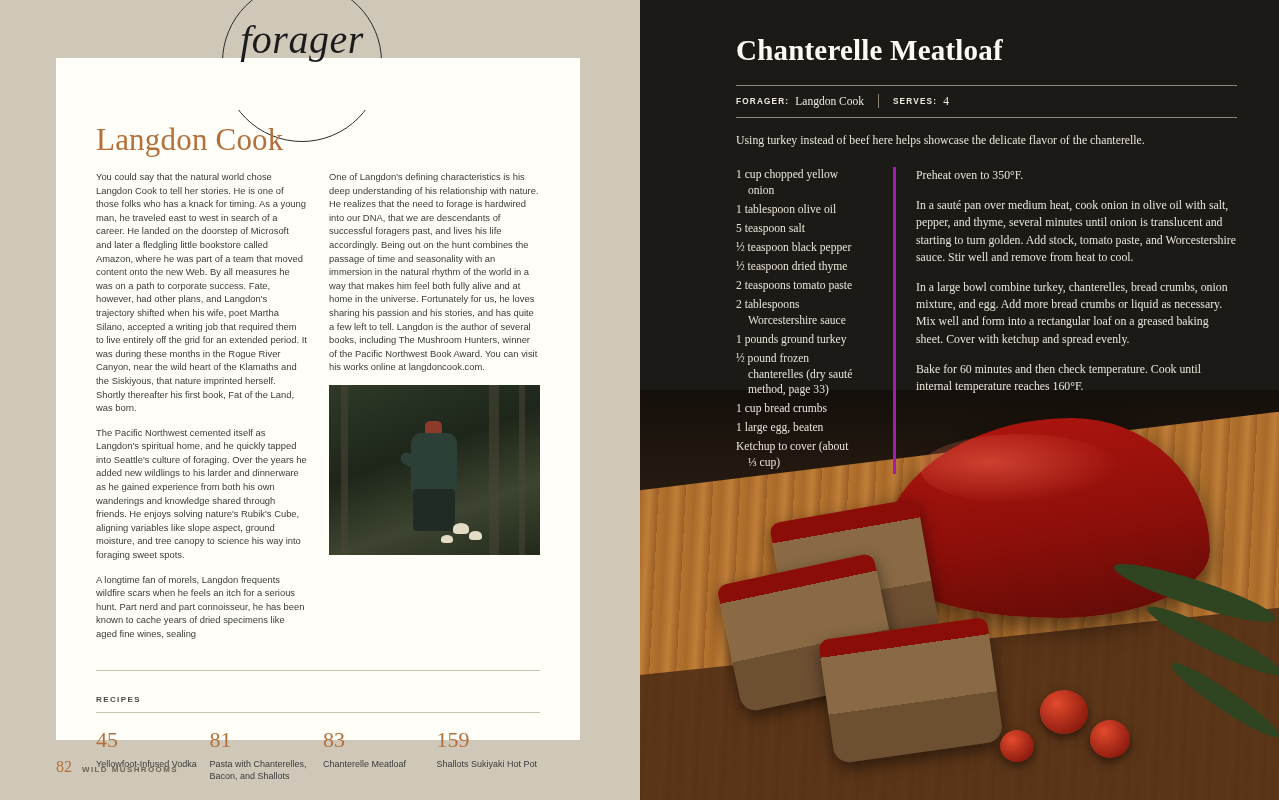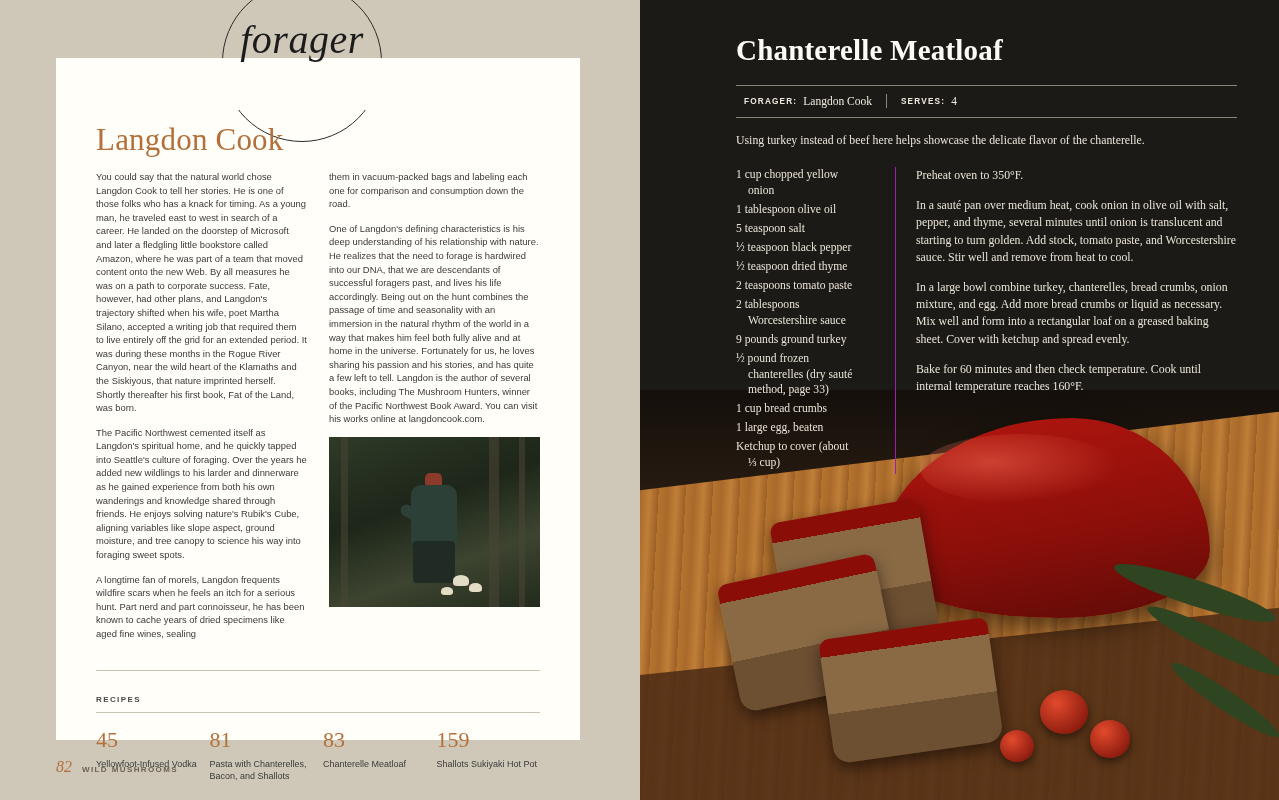--- a/index.html
+++ b/index.html
@@ -153,21 +153,20 @@
 
   .folio {
     position: absolute;
     left: 56px; bottom: 24px;
     display: flex; align-items: baseline; gap: 10px;
   }
   .folio-num {
     font-family: "Liberation Serif", serif;
     font-size: 16px;
     color: #b4703a;
-    font-style: italic;
   }
   .folio-text {
     font-size: 8px;
     letter-spacing: 1.4px;
     color: #6d6354;
     font-weight: bold;
   }
 
   
   .page-right {
@@ -245,21 +244,20 @@
     color: #fdfbf6;
     letter-spacing: .2px;
   }
   .meta-rules-top { border-top: 1px solid #8e8578; }
   .meta-row {
     display: flex; align-items: center;
     padding: 8px 0 9px 0;
     font-family: "Liberation Serif", serif;
     font-size: 11.5px;
     color: #efe9df;
-    margin-left: 8px;
   }
   .meta-key {
     font-family: "Liberation Sans", sans-serif;
     font-size: 8.2px;
     font-weight: bold;
     letter-spacing: 1.2px;
     margin-right: 6px;
   }
   .meta-sep {
     width: 1px; height: 14px; background: #8e8578; margin: 0 14px;
@@ -273,21 +271,21 @@
     color: #e9e3d8;
   }
   .recipe-body { display: flex; gap: 0; }
   .ingredients {
     width: 160px;
     font-family: "Liberation Serif", serif;
     font-size: 11.6px;
     line-height: 15.6px;
     color: #e9e3d8;
     padding-right: 16px;
-    border-right: 1px solid #a21caf;
+    border-right: 3px solid #a21caf;
   }
   .ingredients li {
     margin-bottom: 3.5px;
     list-style: none;
   }
   .ingredients ul { margin: 0; padding: 0; }
   .ing-ind { display: block; padding-left: 12px; }
   .directions {
     flex: 1;
     padding-left: 20px;
@@ -312,21 +310,20 @@
     <div class="left-inner">
       <h1 class="name">Langdon Cook</h1>
 
       <div class="cols">
         <div class="col">
           <p>You could say that the natural world chose Langdon Cook to tell her stories. He is one of those folks who has a knack for timing. As a young man, he traveled east to west in search of a career. He landed on the doorstep of Microsoft and later a fledgling little bookstore called Amazon, where he was part of a team that moved content onto the new Web. By all measures he was on a path to corporate success. Fate, however, had other plans, and Langdon's trajectory shifted when his wife, poet Martha Silano, accepted a writing job that required them to live entirely off the grid for an extended period. It was during these months in the Rogue River Canyon, near the wild heart of the Klamaths and the Siskiyous, that nature imprinted herself. Shortly thereafter his first book, Fat of the Land, was born.</p>
           <p>The Pacific Northwest cemented itself as Langdon's spiritual home, and he quickly tapped into Seattle's culture of foraging. Over the years he added new wildlings to his larder and dinnerware as he gained experience from both his own wanderings and knowledge shared through friends. He enjoys solving nature's Rubik's Cube, aligning variables like slope aspect, ground moisture, and tree canopy to science his way into foraging sweet spots.</p>
           <p>A longtime fan of morels, Langdon frequents wildfire scars when he feels an itch for a serious hunt. Part nerd and part connoisseur, he has been known to cache years of dried specimens like aged fine wines, sealing</p>
         </div>
         <div class="col">
-          <p>them in vacuum-packed bags and labeling each one for comparison and consumption down the road.</p>
           <p>One of Langdon's defining characteristics is his deep understanding of his relationship with nature. He realizes that the need to forage is hardwired into our DNA, that we are descendants of successful foragers past, and lives his life accordingly. Being out on the hunt combines the passage of time and seasonality with an immersion in the natural rhythm of the world in a way that makes him feel both fully alive and at home in the universe. Fortunately for us, he loves sharing his passion and his stories, and has quite a few left to tell. Langdon is the author of several books, including The Mushroom Hunters, winner of the Pacific Northwest Book Award. You can visit his works online at langdoncook.com.</p>
           <div class="portrait">
             <div class="p-trunk" style="left:12px;top:0;width:7px;height:170px;"></div>
             <div class="p-trunk" style="left:160px;top:0;width:10px;height:170px;"></div>
             <div class="p-trunk" style="left:190px;top:0;width:6px;height:170px;"></div>
             <div class="fig-head"></div>
             <div class="fig-body"></div>
             <div class="fig-arm"></div>
             <div class="fig-legs"></div>
             <div class="mush" style="left:124px;top:138px;width:16px;height:11px;"></div>
@@ -409,21 +406,21 @@
             </li>
             <li>1 tablespoon olive oil</li>
             <li>5 teaspoon salt</li>
             <li>½ teaspoon black pepper</li>
             <li>½ teaspoon dried thyme</li>
             <li>2 teaspoons tomato paste</li>
             <li>
               <span>2 tablespoons</span>
               <span class="ing-ind">Worcestershire sauce</span>
             </li>
-            <li>9 pounds ground turkey</li>
+            <li>1 pounds ground turkey</li>
             <li>
               <span>½ pound frozen</span>
               <span class="ing-ind">chanterelles (dry sauté method, page 33)</span>
             </li>
             <li>1 cup bread crumbs</li>
             <li>1 large egg, beaten</li>
             <li>
               <span>Ketchup to cover (about</span>
               <span class="ing-ind">⅓ cup)</span>
             </li>

